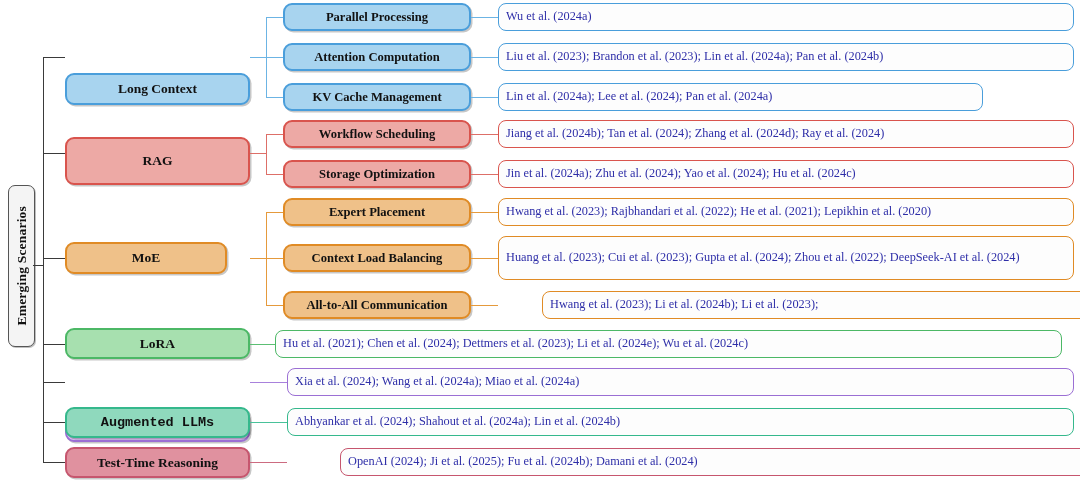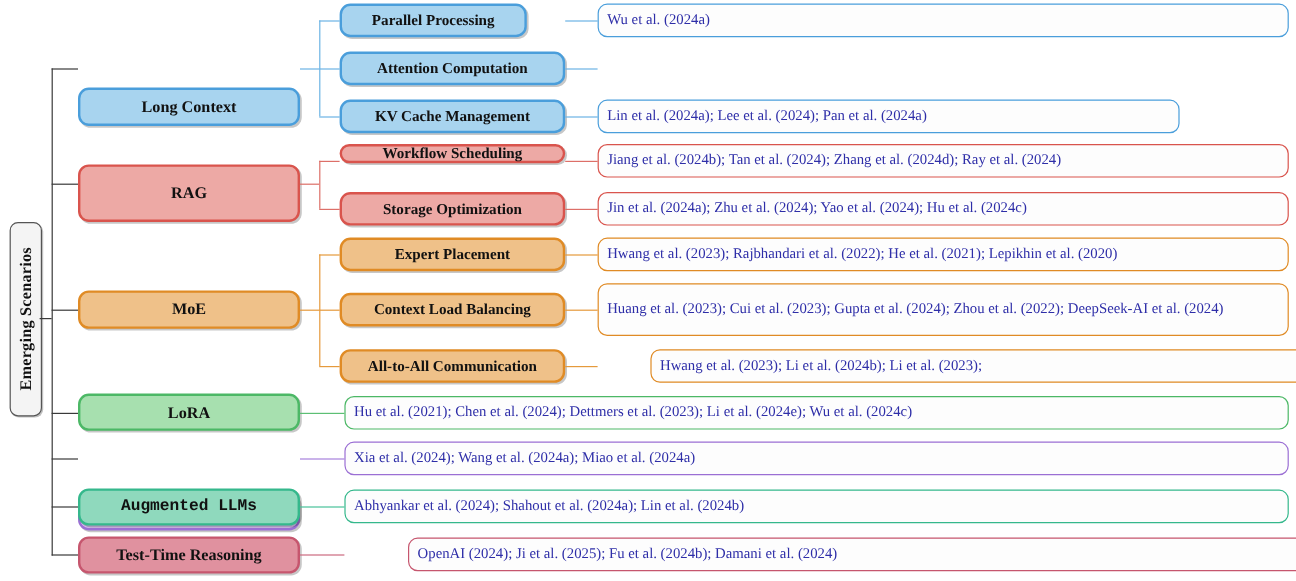--- a/index.html
+++ b/index.html
@@ -69,66 +69,69 @@
   <div class="node l1" style="left:65px;top:41px;width:185px;height:32px;background:#a8d4ef;border-color:#4a9edb;margin-top:32px;">
     <span>Long Context</span>
   </div>
 
   <div class="hline" style="left:250px;top:57px;width:16px;border-top-color:#6cb4e4;"></div>
   <div class="vline" style="left:266px;top:17px;height:80px;border-left-color:#6cb4e4;"></div>
   <div class="hline" style="left:266px;top:17px;width:17px;border-top-color:#6cb4e4;"></div>
   <div class="hline" style="left:266px;top:57px;width:17px;border-top-color:#6cb4e4;"></div>
   <div class="hline" style="left:266px;top:97px;width:17px;border-top-color:#6cb4e4;"></div>
 
-  <div class="node l2" style="left:283px;top:3px;width:156px;height:28px;background:#a8d4ef;border-color:#4a9edb;">
+  <div class="node l2" style="left:283px;top:3px;width:188px;height:28px;background:#a8d4ef;border-color:#4a9edb;">
     <span>Parallel Processing</span>
   </div>
   <div class="hline" style="left:471px;top:17px;width:27px;border-top-color:#6cb4e4;"></div>
   <div class="leaf" style="left:498px;top:3px;width:576px;height:28px;border-color:#4a9edb;">
     <span>Wu et al. (2024a)</span>
   </div>
 
   <div class="node l2" style="left:283px;top:43px;width:188px;height:28px;background:#a8d4ef;border-color:#4a9edb;">
     <span>Attention Computation</span>
   </div>
   <div class="hline" style="left:471px;top:57px;width:27px;border-top-color:#6cb4e4;"></div>
+  <div class="leaf" style="left:498px;top:43px;width:576px;height:28px;border-color:#4a9edb;">
+    <span>Liu et al. (2023); Brandon et al. (2023); Lin et al. (2024a); Pan et al. (2024b)</span>
+  </div>
 
   <div class="node l2" style="left:283px;top:83px;width:188px;height:28px;background:#a8d4ef;border-color:#4a9edb;">
     <span>KV Cache Management</span>
   </div>
   <div class="hline" style="left:471px;top:97px;width:27px;border-top-color:#6cb4e4;"></div>
   <div class="leaf" style="left:498px;top:83px;width:485px;height:28px;border-color:#4a9edb;">
     <span>Lin et al. (2024a); Lee et al. (2024); Pan et al. (2024a)</span>
   </div>
 
   <div class="node l1" style="left:65px;top:137px;width:185px;height:48px;background:#eda9a5;border-color:#d9544d;">
     <span>RAG</span>
   </div>
   <div class="hline" style="left:250px;top:153px;width:16px;border-top-color:#dd6f68;"></div>
   <div class="vline" style="left:266px;top:134px;height:40px;border-left-color:#dd6f68;"></div>
   <div class="hline" style="left:266px;top:134px;width:17px;border-top-color:#dd6f68;"></div>
   <div class="hline" style="left:266px;top:174px;width:17px;border-top-color:#dd6f68;"></div>
 
-  <div class="node l2" style="left:283px;top:120px;width:188px;height:16px;background:#eda9a5;border-color:#d9544d;">
+  <div class="node l2" style="left:283px;top:120px;width:188px;height:28px;background:#eda9a5;border-color:#d9544d;">
     <span>Workflow Scheduling</span>
   </div>
   <div class="hline" style="left:471px;top:134px;width:27px;border-top-color:#dd6f68;"></div>
   <div class="leaf" style="left:498px;top:120px;width:576px;height:28px;border-color:#d9544d;">
     <span>Jiang et al. (2024b); Tan et al. (2024); Zhang et al. (2024d); Ray et al. (2024)</span>
   </div>
 
   <div class="node l2" style="left:283px;top:160px;width:188px;height:28px;background:#eda9a5;border-color:#d9544d;">
     <span>Storage Optimization</span>
   </div>
   <div class="hline" style="left:471px;top:174px;width:27px;border-top-color:#dd6f68;"></div>
   <div class="leaf" style="left:498px;top:160px;width:576px;height:28px;border-color:#d9544d;">
     <span>Jin et al. (2024a); Zhu et al. (2024); Yao et al. (2024); Hu et al. (2024c)</span>
   </div>
 
-  <div class="node l1" style="left:65px;top:242px;width:185px;height:32px;background:#efc189;border-color:#e08b25;">
+  <div class="node l1" style="left:65px;top:242px;width:162px;height:32px;background:#efc189;border-color:#e08b25;">
     <span>MoE</span>
   </div>
   <div class="hline" style="left:250px;top:258px;width:16px;border-top-color:#e59a3c;"></div>
   <div class="vline" style="left:266px;top:212px;height:93px;border-left-color:#e59a3c;"></div>
   <div class="hline" style="left:266px;top:212px;width:17px;border-top-color:#e59a3c;"></div>
   <div class="hline" style="left:266px;top:258px;width:17px;border-top-color:#e59a3c;"></div>
   <div class="hline" style="left:266px;top:305px;width:17px;border-top-color:#e59a3c;"></div>
 
   <div class="node l2" style="left:283px;top:198px;width:188px;height:28px;background:#efc189;border-color:#e08b25;">
     <span>Expert Placement</span>
@@ -151,21 +154,21 @@
   </div>
   <div class="hline" style="left:471px;top:305px;width:27px;border-top-color:#e59a3c;"></div>
   <div class="leaf" style="left:498px;top:291px;width:576px;height:28px;border-color:#e08b25;margin-left:44px;">
     <span>Hwang et al. (2023); Li et al. (2024b); Li et al. (2023);</span>
   </div>
 
   <div class="node l1" style="left:65px;top:328px;width:185px;height:31px;background:#a7e0af;border-color:#4cb866;">
     <span>LoRA</span>
   </div>
   <div class="hline" style="left:250px;top:344px;width:37px;border-top-color:#5cbf74;"></div>
-  <div class="leaf" style="left:287px;top:330px;width:787px;height:28px;border-color:#4cb866;">
+  <div class="leaf" style="left:275px;top:330px;width:787px;height:28px;border-color:#4cb866;">
     <span>Hu et al. (2021); Chen et al. (2024); Dettmers et al. (2023); Li et al. (2024e); Wu et al. (2024c)</span>
   </div>
 
   <div class="node l1" style="left:65px;top:367px;width:185px;height:31px;background:#d9c2f2;border-color:#9b6fd4;margin-top:44px;">
     <span>Speculative Decoding</span>
   </div>
   <div class="hline" style="left:250px;top:382px;width:37px;border-top-color:#a881dc;"></div>
   <div class="leaf" style="left:287px;top:368px;width:787px;height:28px;border-color:#9b6fd4;">
     <span>Xia et al. (2024); Wang et al. (2024a); Miao et al. (2024a)</span>
   </div>

